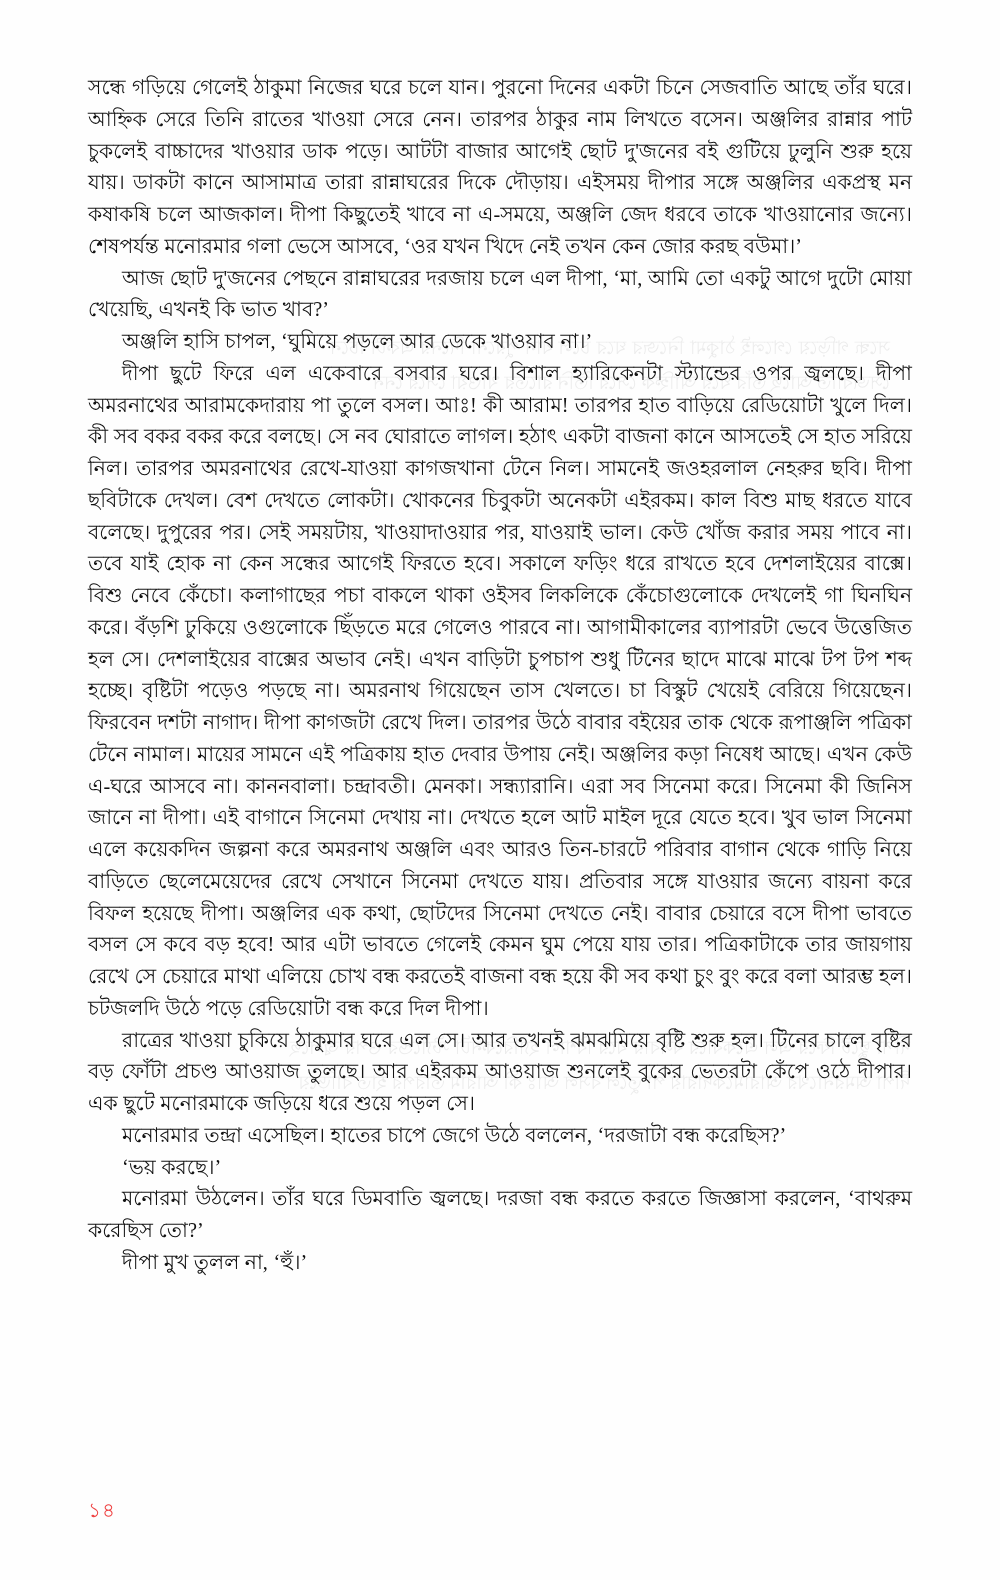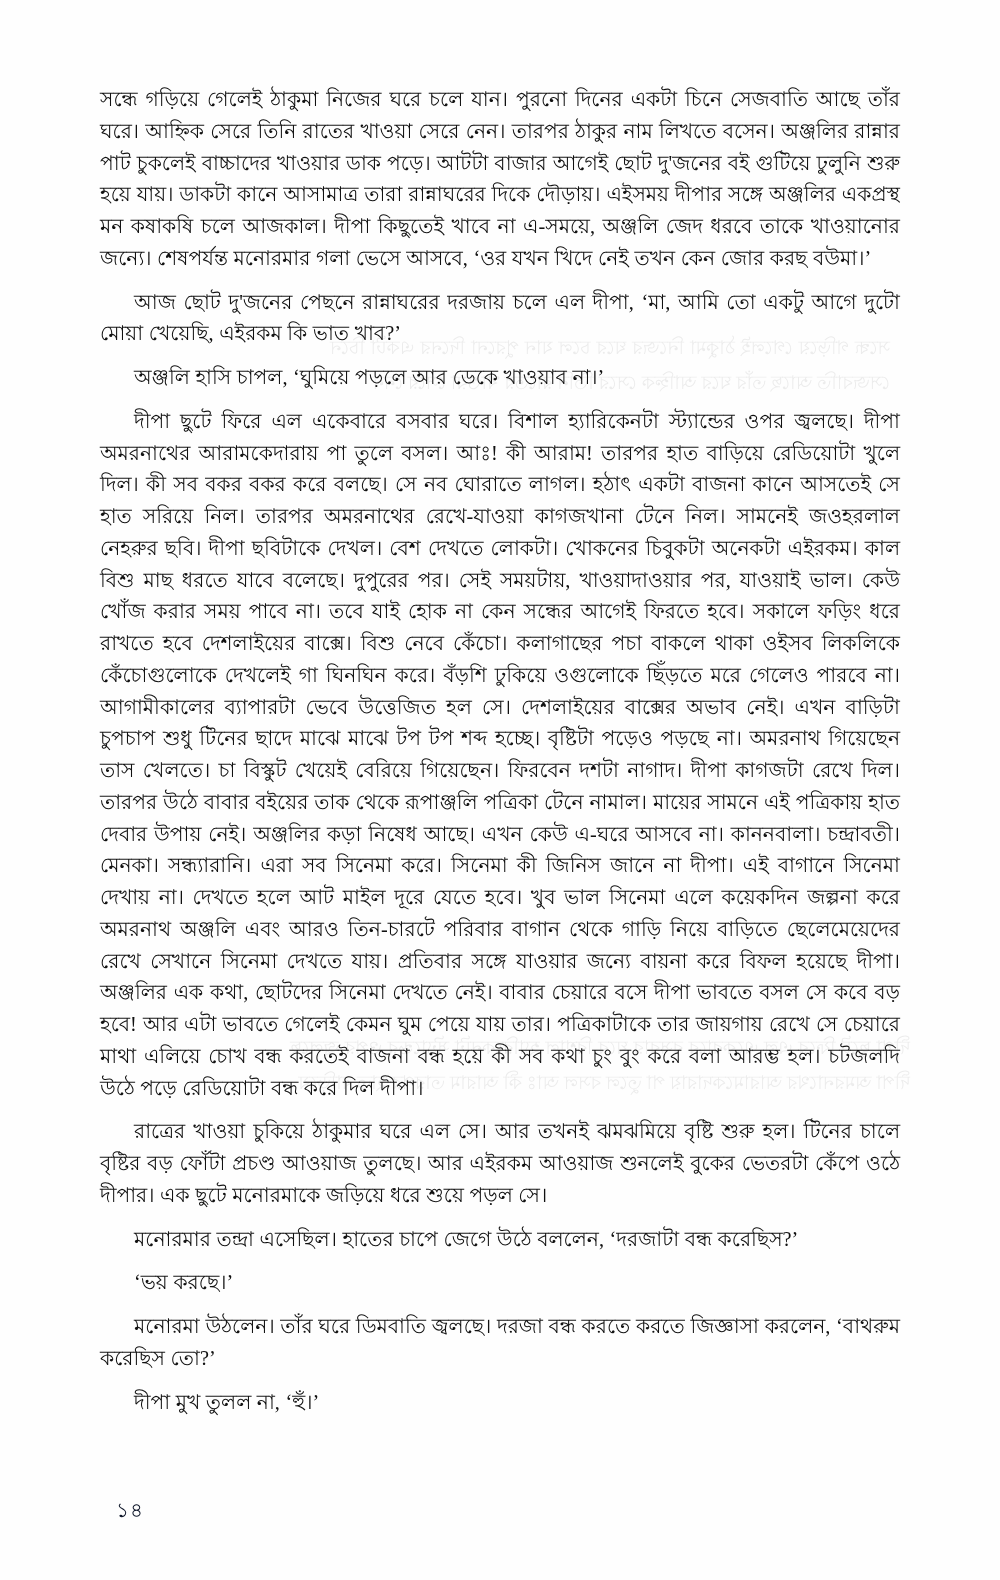--- a/index.html
+++ b/index.html
@@ -25,34 +25,33 @@
   }
   .body-text {
     font-size: 20.3px;
     line-height: 1.565;
     text-align: justify;
     text-justify: inter-word;
     word-spacing: 0.5px;
     color: #111111;
   }
   .body-text p {
-    margin: 12px;
+    margin: 0;
     text-indent: 0;
   }
   .body-text p.indent {
     text-indent: 34px;
   }
   .page-number {
     position: absolute;
     left: 88px;
     bottom: 52px;
     font-size: 20px;
     letter-spacing: 1px;
-    color: #0f172a;
-    margin-left: 28px;
+    color: #ef4444;
   }
   
   .bleed-through {
     position: absolute;
     top: 330px;
     left: 330px;
     width: 560px;
     font-size: 19px;
     line-height: 1.85;
     color: rgba(80, 80, 80, 0.10);
@@ -74,21 +73,21 @@
 
   <div class="bleed-through" aria-hidden="true">
     সন্ধে গড়িয়ে গেলেই ঠাকুমা নিজের ঘরে চলে যান পুরনো দিনের একটা চিনে সেজবাতি আছে তাঁর ঘরে আহ্নিক সেরে তিনি রাতের খাওয়া সেরে নেন
   </div>
   <div class="bleed-through lower" aria-hidden="true">
     দীপা ছুটে ফিরে এল একেবারে বসবার ঘরে বিশাল হ্যারিকেনটা স্ট্যান্ডের ওপর জ্বলছে দীপা অমরনাথের আরামকেদারায় পা তুলে বসল আঃ কী আরাম তারপর হাত বাড়িয়ে
   </div>
 
   <div class="body-text">
     <p>সন্ধে গড়িয়ে গেলেই ঠাকুমা নিজের ঘরে চলে যান। পুরনো দিনের একটা চিনে সেজবাতি আছে তাঁর ঘরে। আহ্নিক সেরে তিনি রাতের খাওয়া সেরে নেন। তারপর ঠাকুর নাম লিখতে বসেন। অঞ্জলির রান্নার পাট চুকলেই বাচ্চাদের খাওয়ার ডাক পড়ে। আটটা বাজার আগেই ছোট দু'জনের বই গুটিয়ে ঢুলুনি শুরু হয়ে যায়। ডাকটা কানে আসামাত্র তারা রান্নাঘরের দিকে দৌড়ায়। এইসময় দীপার সঙ্গে অঞ্জলির একপ্রস্থ মন কষাকষি চলে আজকাল। দীপা কিছুতেই খাবে না এ-সময়ে, অঞ্জলি জেদ ধরবে তাকে খাওয়ানোর জন্যে। শেষপর্যন্ত মনোরমার গলা ভেসে আসবে, ‘ওর যখন খিদে নেই তখন কেন জোর করছ বউমা।’</p>
-    <p class="indent">আজ ছোট দু'জনের পেছনে রান্নাঘরের দরজায় চলে এল দীপা, ‘মা, আমি তো একটু আগে দুটো মোয়া খেয়েছি, এইরকম কি ভাত খাব?’</p>
+    <p class="indent">আজ ছোট দু'জনের পেছনে রান্নাঘরের দরজায় চলে এল দীপা, ‘মা, আমি তো একটু আগে দুটো মোয়া খেয়েছি, এখনই কি ভাত খাব?’</p>
     <p class="indent">অঞ্জলি হাসি চাপল, ‘ঘুমিয়ে পড়লে আর ডেকে খাওয়াব না।’</p>
     <p class="indent">দীপা ছুটে ফিরে এল একেবারে বসবার ঘরে। বিশাল হ্যারিকেনটা স্ট্যান্ডের ওপর জ্বলছে। দীপা অমরনাথের আরামকেদারায় পা তুলে বসল। আঃ! কী আরাম! তারপর হাত বাড়িয়ে রেডিয়োটা খুলে দিল। কী সব বকর বকর করে বলছে। সে নব ঘোরাতে লাগল। হঠাৎ একটা বাজনা কানে আসতেই সে হাত সরিয়ে নিল। তারপর অমরনাথের রেখে-যাওয়া কাগজখানা টেনে নিল। সামনেই জওহরলাল নেহরুর ছবি। দীপা ছবিটাকে দেখল। বেশ দেখতে লোকটা। খোকনের চিবুকটা অনেকটা এইরকম। কাল বিশু মাছ ধরতে যাবে বলেছে। দুপুরের পর। সেই সময়টায়, খাওয়াদাওয়ার পর, যাওয়াই ভাল। কেউ খোঁজ করার সময় পাবে না। তবে যাই হোক না কেন সন্ধের আগেই ফিরতে হবে। সকালে ফড়িং ধরে রাখতে হবে দেশলাইয়ের বাক্সে। বিশু নেবে কেঁচো। কলাগাছের পচা বাকলে থাকা ওইসব লিকলিকে কেঁচোগুলোকে দেখলেই গা ঘিনঘিন করে। বঁড়শি ঢুকিয়ে ওগুলোকে ছিঁড়তে মরে গেলেও পারবে না। আগামীকালের ব্যাপারটা ভেবে উত্তেজিত হল সে। দেশলাইয়ের বাক্সের অভাব নেই। এখন বাড়িটা চুপচাপ শুধু টিনের ছাদে মাঝে মাঝে টপ টপ শব্দ হচ্ছে। বৃষ্টিটা পড়েও পড়ছে না। অমরনাথ গিয়েছেন তাস খেলতে। চা বিস্কুট খেয়েই বেরিয়ে গিয়েছেন। ফিরবেন দশটা নাগাদ। দীপা কাগজটা রেখে দিল। তারপর উঠে বাবার বইয়ের তাক থেকে রূপাঞ্জলি পত্রিকা টেনে নামাল। মায়ের সামনে এই পত্রিকায় হাত দেবার উপায় নেই। অঞ্জলির কড়া নিষেধ আছে। এখন কেউ এ-ঘরে আসবে না। কাননবালা। চন্দ্রাবতী। মেনকা। সন্ধ্যারানি। এরা সব সিনেমা করে। সিনেমা কী জিনিস জানে না দীপা। এই বাগানে সিনেমা দেখায় না। দেখতে হলে আট মাইল দূরে যেতে হবে। খুব ভাল সিনেমা এলে কয়েকদিন জল্পনা করে অমরনাথ অঞ্জলি এবং আরও তিন-চারটে পরিবার বাগান থেকে গাড়ি নিয়ে বাড়িতে ছেলেমেয়েদের রেখে সেখানে সিনেমা দেখতে যায়। প্রতিবার সঙ্গে যাওয়ার জন্যে বায়না করে বিফল হয়েছে দীপা। অঞ্জলির এক কথা, ছোটদের সিনেমা দেখতে নেই। বাবার চেয়ারে বসে দীপা ভাবতে বসল সে কবে বড় হবে! আর এটা ভাবতে গেলেই কেমন ঘুম পেয়ে যায় তার। পত্রিকাটাকে তার জায়গায় রেখে সে চেয়ারে মাথা এলিয়ে চোখ বন্ধ করতেই বাজনা বন্ধ হয়ে কী সব কথা চুং বুং করে বলা আরম্ভ হল। চটজলদি উঠে পড়ে রেডিয়োটা বন্ধ করে দিল দীপা।</p>
     <p class="indent">রাত্রের খাওয়া চুকিয়ে ঠাকুমার ঘরে এল সে। আর তখনই ঝমঝমিয়ে বৃষ্টি শুরু হল। টিনের চালে বৃষ্টির বড় ফোঁটা প্রচণ্ড আওয়াজ তুলছে। আর এইরকম আওয়াজ শুনলেই বুকের ভেতরটা কেঁপে ওঠে দীপার। এক ছুটে মনোরমাকে জড়িয়ে ধরে শুয়ে পড়ল সে।</p>
     <p class="indent">মনোরমার তন্দ্রা এসেছিল। হাতের চাপে জেগে উঠে বললেন, ‘দরজাটা বন্ধ করেছিস?’</p>
     <p class="indent">‘ভয় করছে।’</p>
     <p class="indent">মনোরমা উঠলেন। তাঁর ঘরে ডিমবাতি জ্বলছে। দরজা বন্ধ করতে করতে জিজ্ঞাসা করলেন, ‘বাথরুম করেছিস তো?’</p>
     <p class="indent">দীপা মুখ তুলল না, ‘হুঁ।’</p>
   </div>
 
   <div class="page-number">১৪</div>

